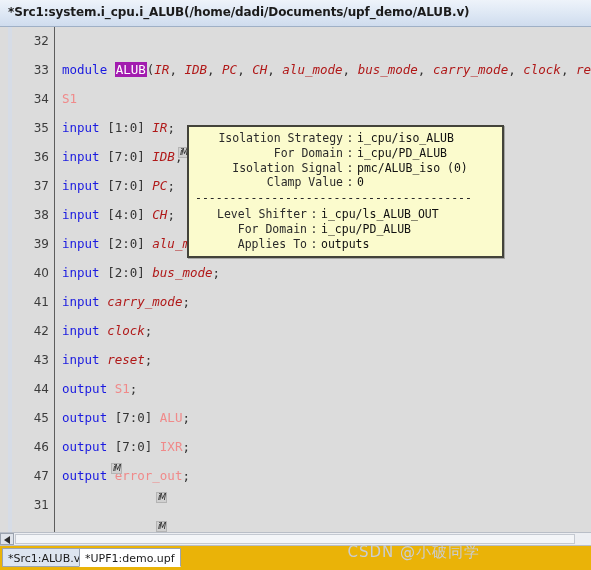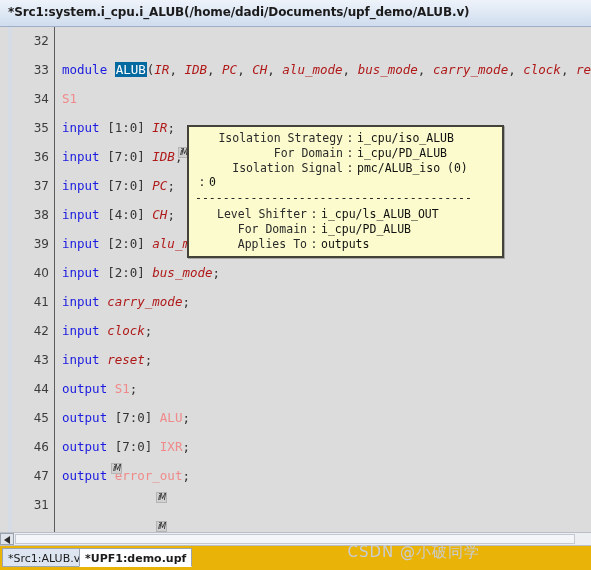--- a/index.html
+++ b/index.html
@@ -99,21 +99,21 @@
     position: absolute;
     left: 54px;
     top: 6px;
     white-space: pre;
   }
 
   .kw  { color: #1a1ae0; text-align: center; }
   .id  { color: #b01818; font-style: italic; }
   .idf { color: #f08a8a; }
   .pn  { color: #333333; }
-  .sel { background: #0369a1; color: #ffffff; padding: 0 1px; }
+  .sel { background: #a21caf; color: #ffffff; padding: 0 1px; }
 
   
   .marker {
     position: absolute;
     width: 11px;
     height: 11px;
     background: #d0d0d0;
     border: 1px solid #b4b4b4;
     box-sizing: border-box;
     font-family: "DejaVu Sans", sans-serif;
@@ -229,21 +229,21 @@
   }
   .tab.inactive {
     left: 2px;
     background: #dde5f0;
     border-bottom-color: #9aa4b2;
   }
   .tab.active {
     left: 79px;
     background: #ffffff;
     border-bottom: 1px solid #ffffff;
-    font-weight: bold;
+    font-weight: normal;
   }
 
   .watermark {
     position: absolute;
     right: 10px;
     top: 543px;
     font-family: "DejaVu Sans", sans-serif;
     font-size: 15px;
     color: #c9cdd4;
     letter-spacing: 1px;
@@ -291,21 +291,21 @@
         <div class="marker" style="left: 148px; top: 433px;">iM</div>
         <div class="marker" style="left: 148px; top: 462px;">iM</div>
         <div class="marker" style="left: 103px; top: 491px;">iM</div>
       </div>
 
     <div class="tooltip">
       <div id="tt-iso">
           <div class="tt-row"><span class="tt-label">Isolation Strategy</span><span class="tt-colon">:</span><span class="tt-value">i_cpu/iso_ALUB</span></div>
           <div class="tt-row"><span class="tt-label">For Domain</span><span class="tt-colon">:</span><span class="tt-value">i_cpu/PD_ALUB</span></div>
           <div class="tt-row"><span class="tt-label">Isolation Signal</span><span class="tt-colon">:</span><span class="tt-value">pmc/ALUB_iso (0)</span></div>
-          <div class="tt-row"><span class="tt-colon">:</span><span class="tt-value">0</span></div>
+          <div class="tt-row"><span class="tt-label">Clamp Value</span><span class="tt-colon">:</span><span class="tt-value">0</span></div>
         </div>
       <div class="tt-sep">----------------------------------------</div>
       <div id="tt-ls" class="tt-sec2">
           <div class="tt-row"><span class="tt-label">Level Shifter</span><span class="tt-colon">:</span><span class="tt-value">i_cpu/ls_ALUB_OUT</span></div>
           <div class="tt-row"><span class="tt-label">For Domain</span><span class="tt-colon">:</span><span class="tt-value">i_cpu/PD_ALUB</span></div>
           <div class="tt-row"><span class="tt-label">Applies To</span><span class="tt-colon">:</span><span class="tt-value">outputs</span></div>
         </div>
     </div>
   </div>
 

